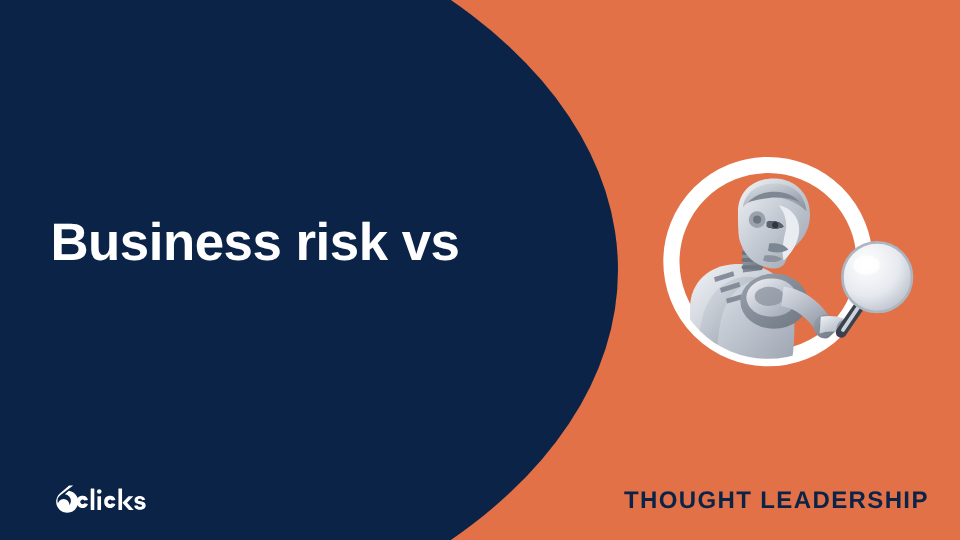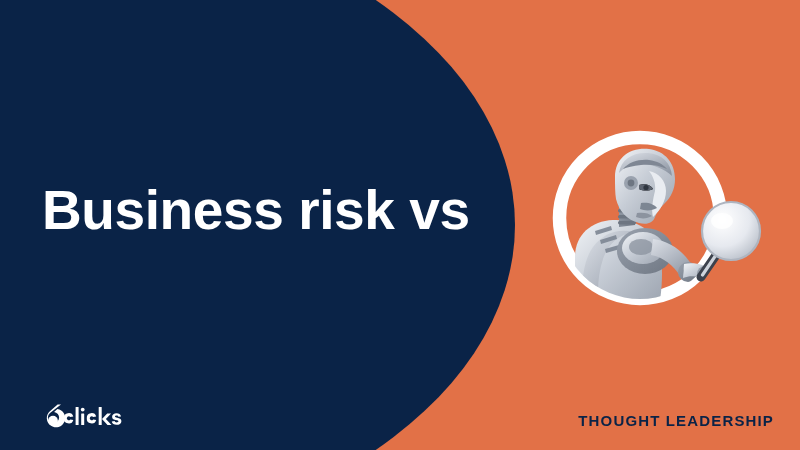--- a/index.html
+++ b/index.html
@@ -34,21 +34,21 @@
     border-radius: 50% / 50%;
   }
 
   
   .headline {
     position: absolute;
     left: 42px;
     top: 174px;
     width: 390px;
     color: #ffffff;
-    font-size: 55px;
+    font-size: 44px;
     line-height: 1.33;
     font-weight: 700;
     letter-spacing: -0.4px;
     margin: 0;
   }
   .headline .line { display: block; white-space: nowrap; }
 
   
   .logo {
     position: absolute;
@@ -59,21 +59,21 @@
     align-items: center;
   }
   .logo svg { display: block; }
 
   
   .category {
     position: absolute;
     right: 26px;
     bottom: 21px;
     color: #0A2347;
-    font-size: 15px;
+    font-size: 20px;
     font-weight: 700;
     letter-spacing: 1.15px;
     white-space: nowrap;
   }
 
   
   .badge {
     position: absolute;
     left: 553px;
     top: 131px;

